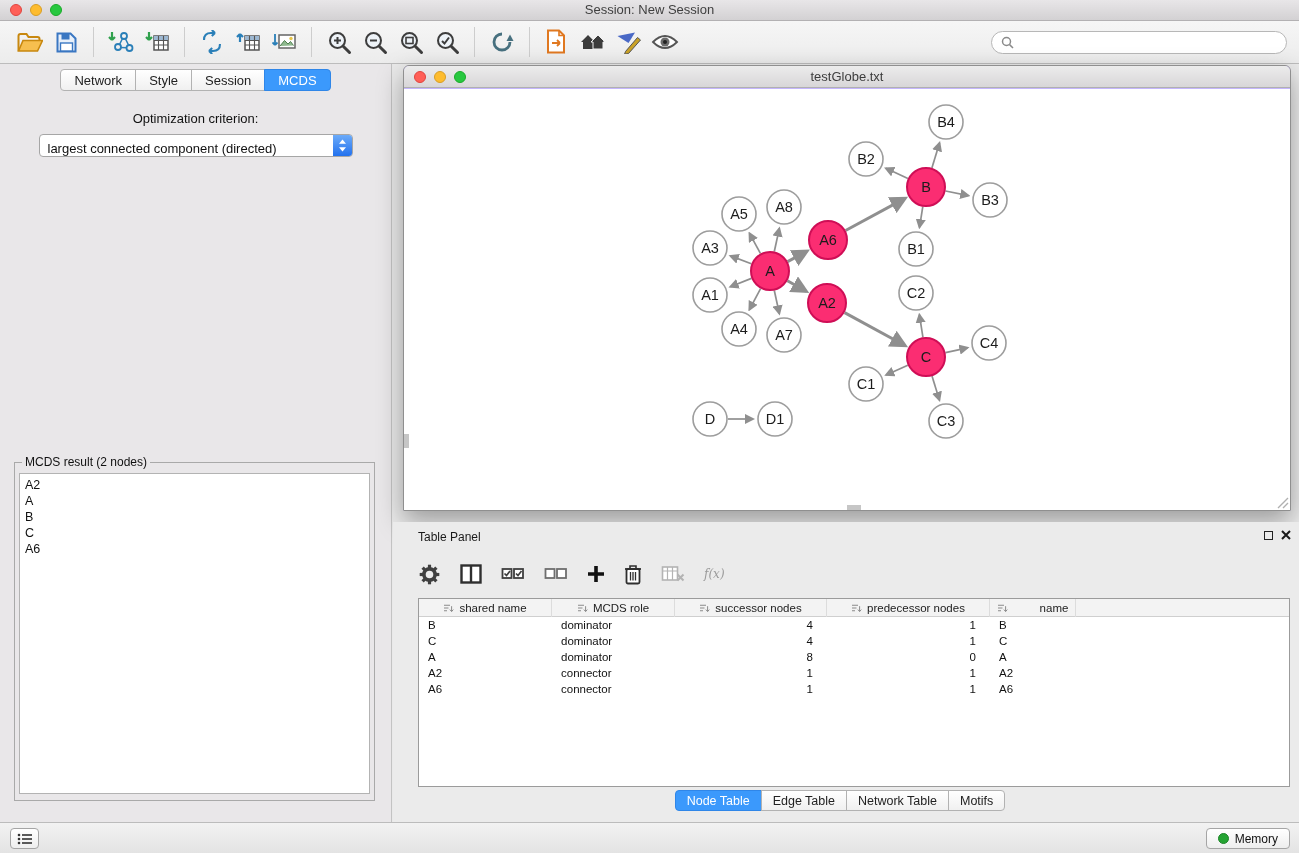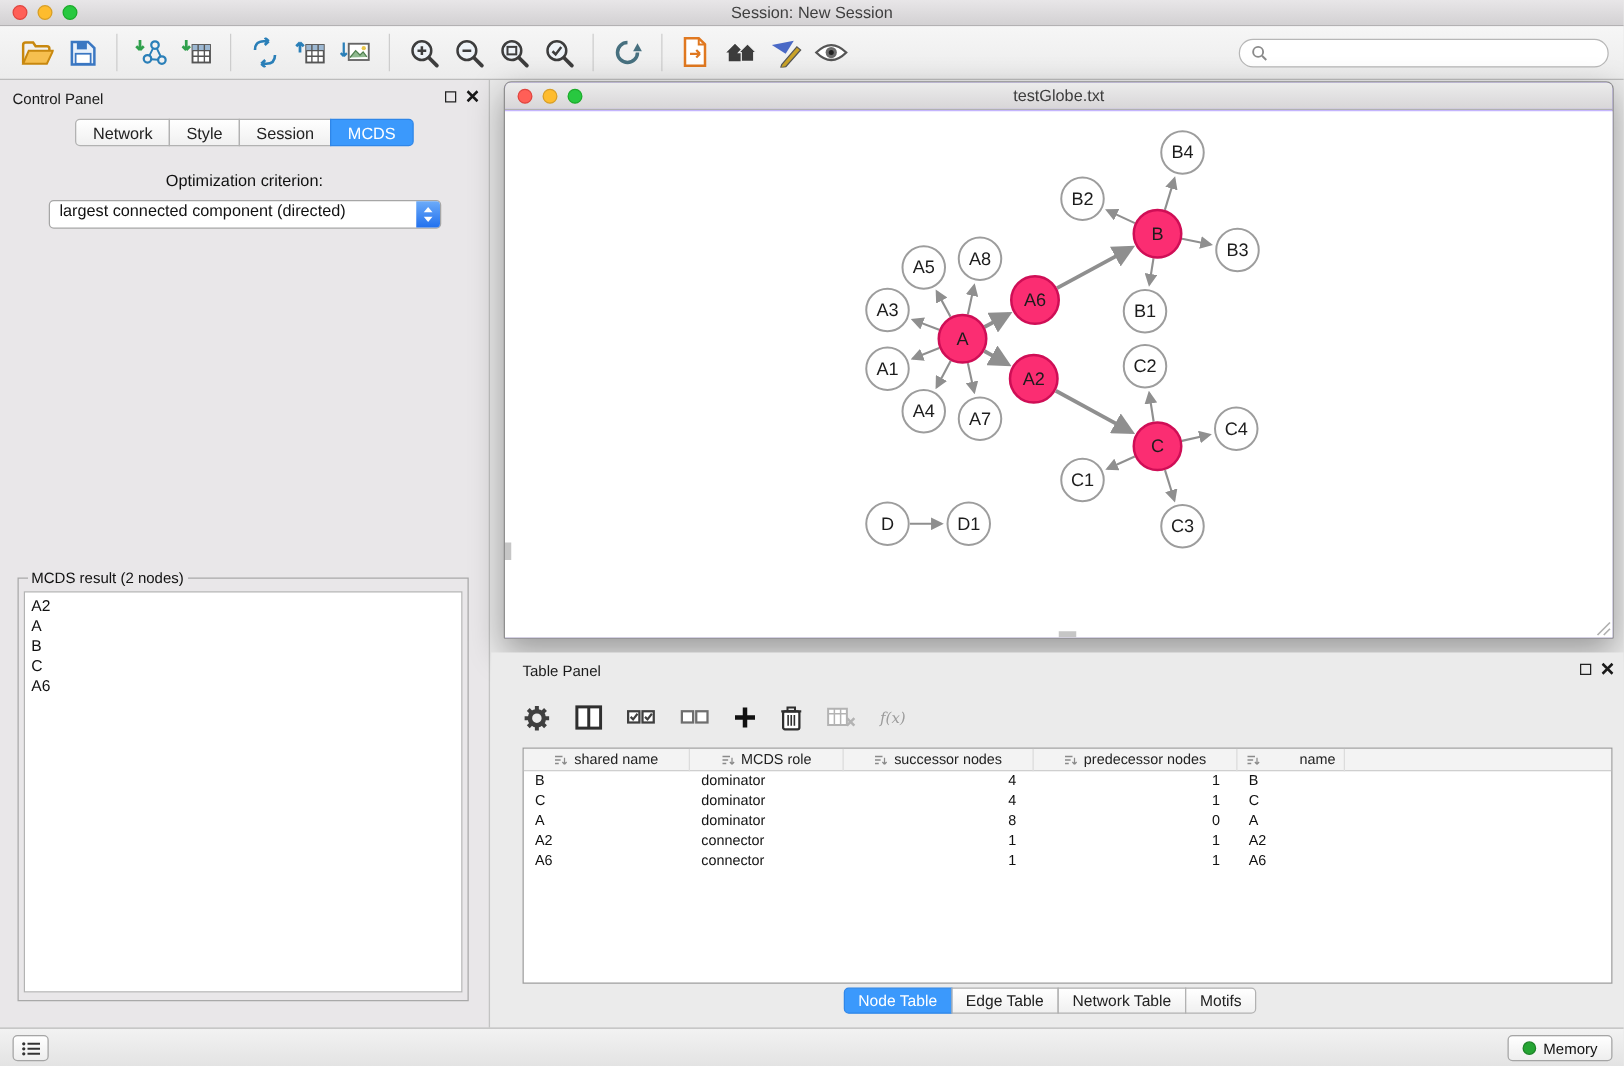--- a/index.html
+++ b/index.html
@@ -40,21 +40,21 @@
   .panel-ctrls { position:absolute; right:8px; top:8px; display:flex; gap:8px; align-items:center; }
   .float-box { width:9px; height:9px; border:1.5px solid #222; display:inline-block; }
   .cp-tabbar { display:flex; justify-content:center; margin-top:5px; }
   .cp-tab { font-size:13px; padding:2.5px 13px; background:linear-gradient(#fff,#f0f0f0);
     border:1px solid #b2b2b2; margin-left:-1px; color:#222; }
   .cp-tab:first-child { border-radius:4px 0 0 4px; margin-left:0; }
   .cp-tab:last-child { border-radius:0 4px 4px 0; }
   .cp-tab.sel { background:#3b99fc; color:#fff; border-color:#2f86e8; }
   .opt-label { margin-top:20px; text-align:center; font-size:13px; color:#111; }
   .combo { margin:8px auto 0; width:314px; height:23px; background:#fff; border:1px solid #a6a6a6;
-    border-radius:4px; display:flex; align-items:flex-start; position:relative; }
+    border-radius:4px; display:flex; align-items:flex-end; position:relative; }
   .combo .combo-text { font-size:13px; padding-left:8px; flex:1; white-space:nowrap; overflow:hidden; }
   .combo .stepper { width:19px; height:21px; border-radius:0 3px 3px 0;
     background:linear-gradient(#6cabf9,#2271ee); display:flex; align-items:center; justify-content:center; }
   .btn-row { margin-top:13px; display:flex; justify-content:center; gap:14px; }
   .push-btn { font-size:13px; height:22px; padding:0 15px; background:linear-gradient(#ffffff,#f1f1f1);
     border:1px solid #a9a9a9; border-radius:4px; color:#111; font-family:"Liberation Sans",sans-serif; }
   .result-group { position:absolute; left:14px; right:16px; top:391px; bottom:21px;
     border:1px solid #a9a9a9; padding:4px 4px 6px 4px; }
   .result-group legend { font-size:12px; padding:0 3px; margin-left:3px; color:#111; }
   .result-list { width:100%; height:100%; background:#fff; border:1px solid #b3b3b3; padding:3px 5px; overflow:hidden; }
@@ -244,29 +244,20 @@
         <circle cx="5.5" cy="5.5" r="4" fill="none" stroke="#8a8a8a" stroke-width="1.5"></circle>
         <line x1="8.6" y1="8.6" x2="12" y2="12" stroke="#8a8a8a" stroke-width="1.5"></line>
       </svg>
     <input value="" placeholder="" style="">
   </div>
 </div>
 
 <div class="main">
 
   <div class="control-panel">
-    <div class="panel-header">
-      <span class="p-title">Control Panel</span>
-      <span class="panel-ctrls">
-        <span class="float-box"></span>
-        <svg width="10" height="10" viewBox="0 0 10 10">
-            <path d="M1 1 L9 9 M9 1 L1 9" stroke="#1a1a1a" stroke-width="2"></path>
-          </svg>
-      </span>
-    </div>
     <div class="cp-tabbar">
         <div class="cp-tab">Network</div>
         <div class="cp-tab">Style</div>
         <div class="cp-tab">Session</div>
         <div class="cp-tab sel">MCDS</div>
       </div>
     <div class="opt-label">Optimization criterion:</div>
     <div class="combo">
       <span class="combo-text">largest connected component (directed)</span>
       <span class="stepper">

